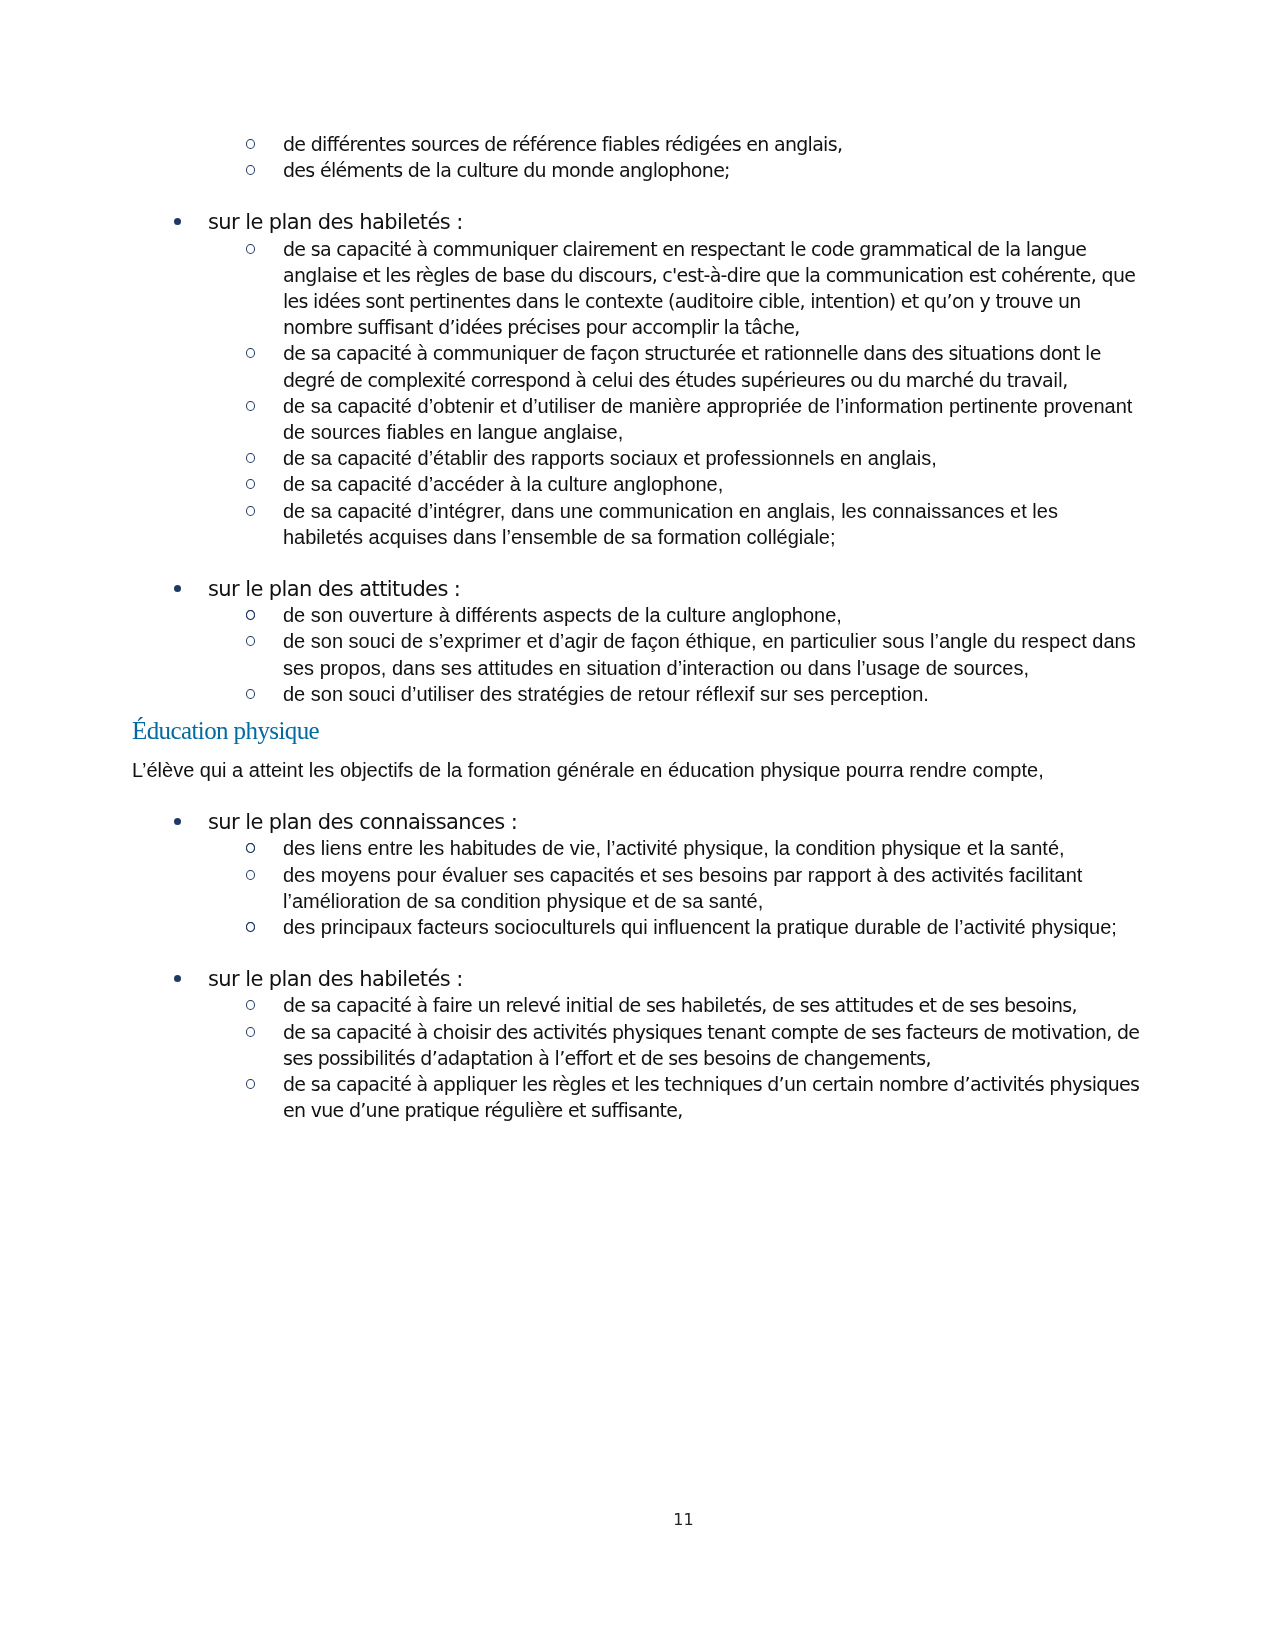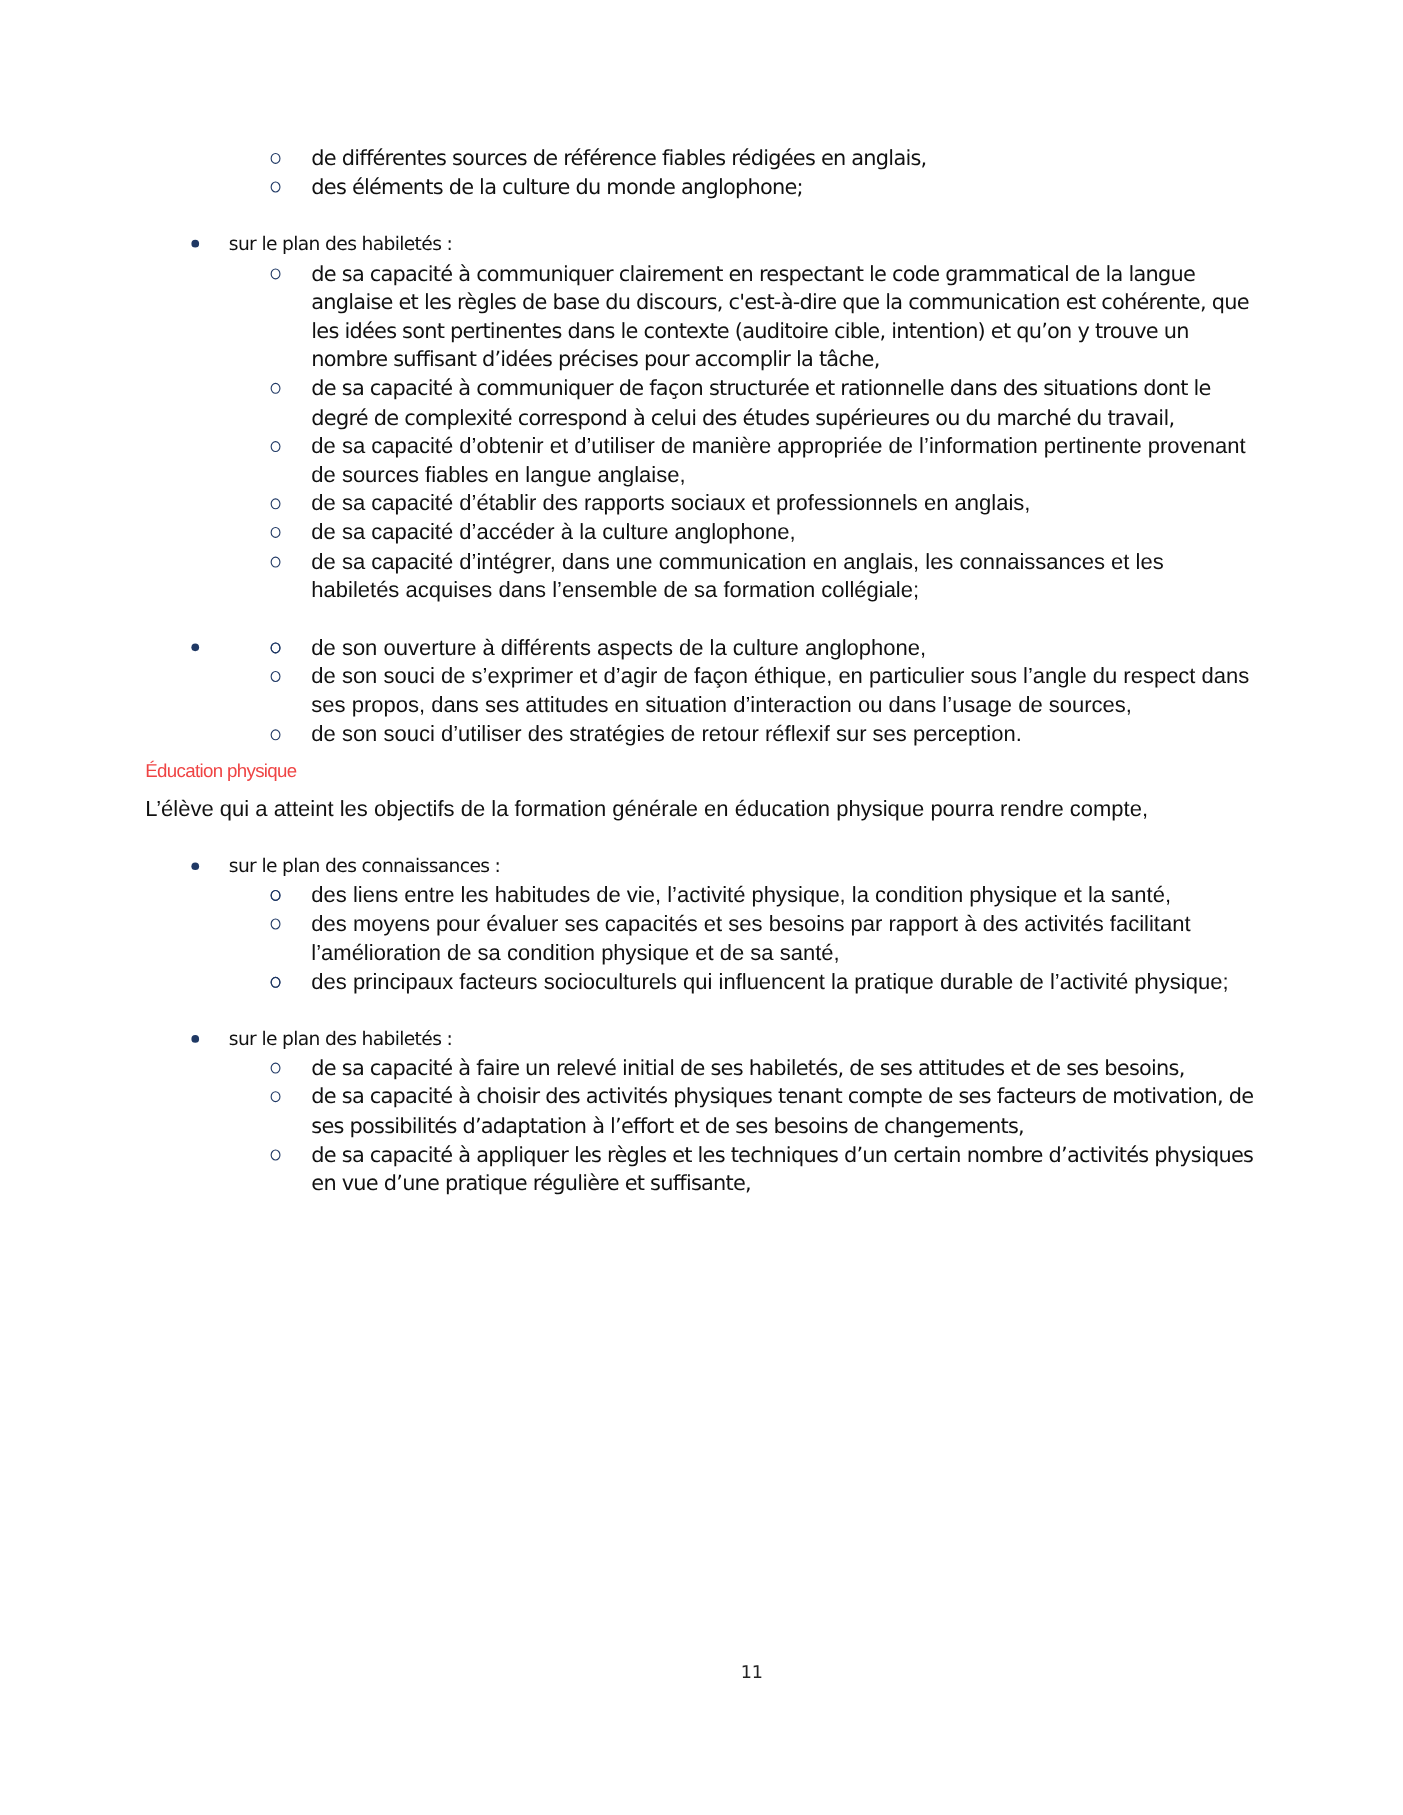--- a/index.html
+++ b/index.html
@@ -7,24 +7,24 @@
   .page { position: absolute; left: 0; top: 0; width: 1023px; height: 1650px; }
   .content { position: absolute; left: 132px; top: 131px; width: 1010px;
              font-family: "Liberation Sans", sans-serif; font-size: 20px; color: #111; }
   .line { line-height: 26.2px; }
   ul.l1 { list-style: none; margin: 0; padding: 0; }
   ul.l1 > li { position: relative; padding-left: 76px; }
   .b1 { position: absolute; left: 42px; top: 9px; width: 7px; height: 7px; border-radius: 50%; background: #1f3864; }
   ul.l2 { list-style: none; margin: 0; padding: 0; }
   ul.l2 > li { position: relative; padding-left: 151px; margin-left: -76px; }
   .b2 { position: absolute; left: 114px; top: 8px; width: 9px; height: 10px; border: 1.3px solid #1f3864; border-radius: 50%; box-sizing: border-box; }
-  .l1label { display: block; font-family: "DejaVu Sans", sans-serif; font-size: 17px; letter-spacing: -0.6px; }
+  .l1label { display: block; font-family: "DejaVu Sans", sans-serif; font-size: 21px; letter-spacing: -0.6px; }
   .spacer { height: 26px; }
   .cond { font-family: "DejaVu Sans", sans-serif; font-size: 19px; letter-spacing: -0.7px; }
-  .heading { font-family: Liberation Sans, sans-serif; font-size: 17px; color: #ef4444; margin: 10px 0 12px 0; letter-spacing: -0.6px; }
+  .heading { font-family: Liberation Serif, serif; font-size: 25px; color: #0369a1; margin: 10px 0 12px 0; letter-spacing: -0.6px; }
   .para { margin: 0 0 26px 0; }
   .pagenum { position: absolute; left: 0; width: 1275px; top: 1510px; text-align: center;
              font-family: "DejaVu Sans", sans-serif; font-size: 16px; color: #222; padding-left: 46px; }
 </style>
 </head>
 <body>
 
 <div class="page">
   <div class="content">
 
@@ -50,20 +50,21 @@
           <li class="line"><span class="b2"></span><span>de sa capacité d’accéder à la culture anglophone,</span></li>
           <li class="line"><span class="b2"></span><span>de sa capacité d’intégrer, dans une communication en anglais, les connaissances et les habiletés acquises dans l’ensemble de sa formation collégiale;</span></li>
         </ul>
       </li>
     </ul>
     <div class="spacer"></div>
 
     <ul class="l1">
       <li>
         <span class="b1"></span>
+        <span class="l1label line">sur le plan des attitudes :</span>
         <ul class="l2">
           <li class="line"><span class="b2"></span></li>
           <li class="line"><span class="b2"></span><span>de son ouverture à différents aspects de la culture anglophone,</span></li>
           <li class="line"><span class="b2"></span><span>de son souci de s’exprimer et d’agir de façon éthique, en particulier sous l’angle du respect dans ses propos, dans ses attitudes en situation d’interaction ou dans l’usage de sources,</span></li>
           <li class="line"><span class="b2"></span><span>de son souci d’utiliser des stratégies de retour réflexif sur ses perception.</span></li>
         </ul>
       </li>
     </ul>
 
     <div class="heading">Éducation physique</div>

